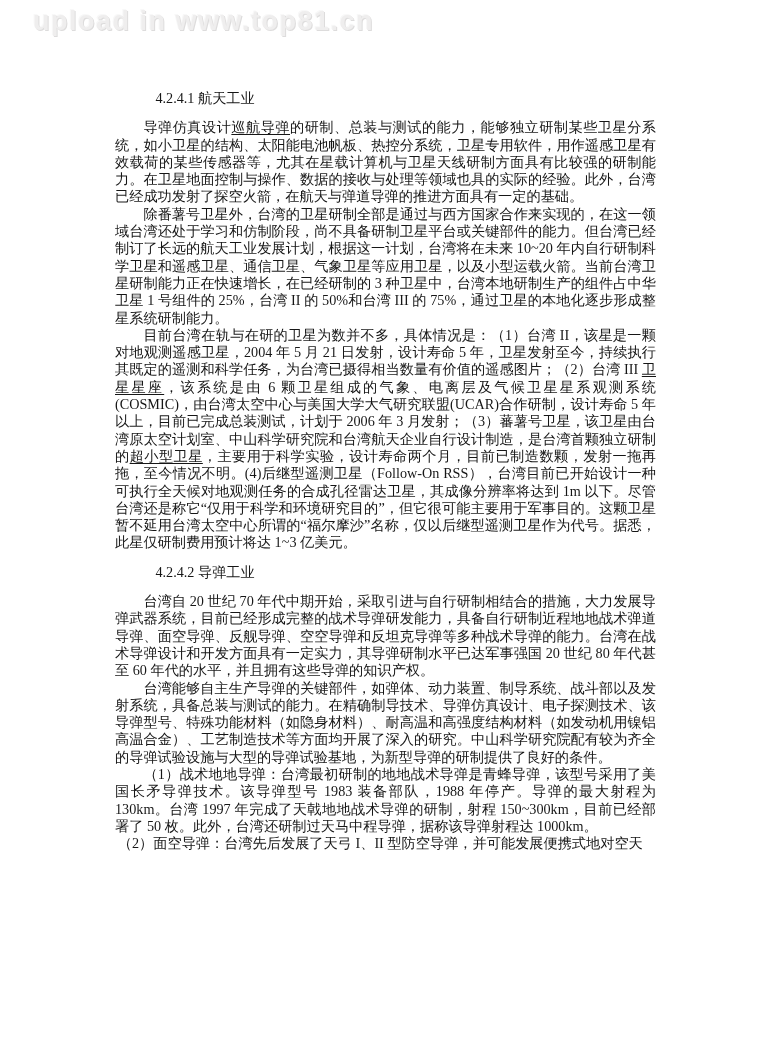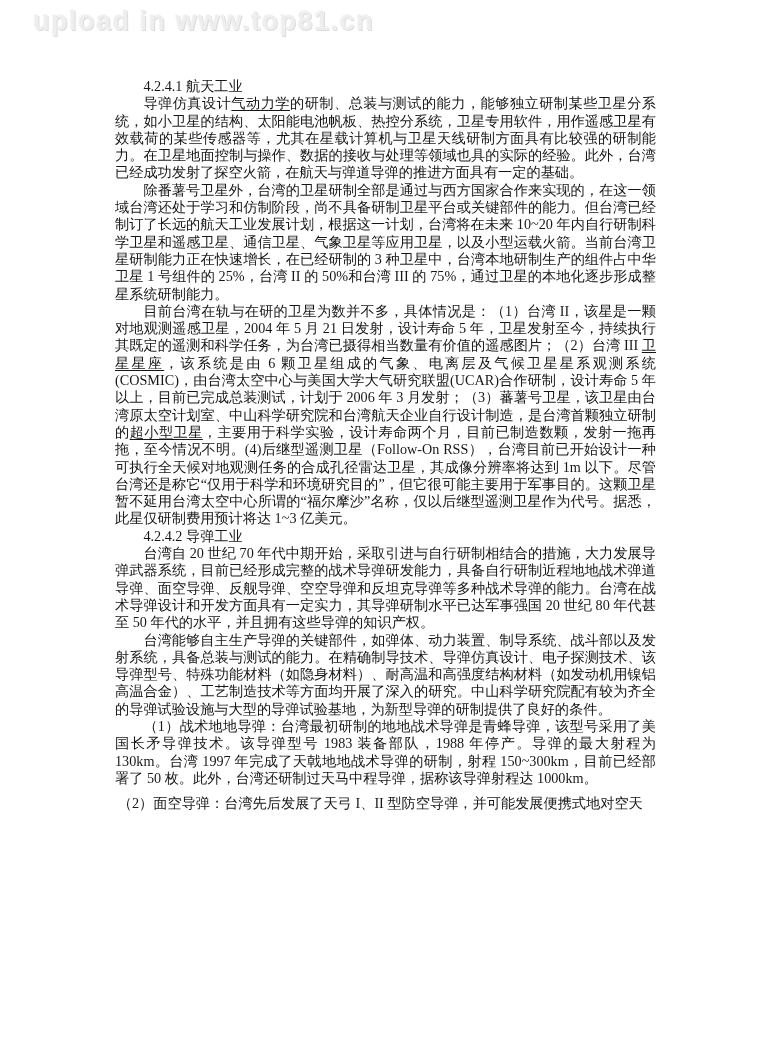--- a/index.html
+++ b/index.html
@@ -34,56 +34,55 @@
     width: 541px;
     font-family: "Liberation Serif", "DejaVu Serif", serif;
     font-size: 14.2px;
     line-height: 17.3px;
     color: #161616;
     text-align: justify;
   }
   .doc .heading {
     font-weight: normal;
     font-size: inherit;
-    margin: 0;
+    margin: 12px;
     text-indent: 2em;
   }
   .doc p {
     margin: 0;
     text-indent: 2em;
   }
   .doc p.no-indent {
     text-indent: 0.2em;
-    margin-top: 8px;
   }
   .doc u {
     text-decoration: underline;
     text-underline-offset: 2px;
   }
 </style>
 </head>
 <body>
 
 <div class="page">
 
   <div class="watermark">upload in www.top81.cn</div>
 
   <div class="doc">
 
     <div class="heading">4.2.4.1 航天工业</div>
 
-    <p><span>导弹仿真设计</span><u>气动力学</u><span>的研制、总装与测试的能力，能够独立研制某些卫星分系统，如小卫星的结构、太阳能电池帆板、热控分系统，卫星专用软件，用作遥感卫星有效载荷的某些传感器等，尤其在星载计算机与卫星天线研制方面具有比较强的研制能力。在卫星地面控制与操作、数据的接收与处理等领域也具的实际的经验。此外，台湾已经成功发射了探空火箭，在航天与弹道导弹的推进方面具有一定的基础。</span></p>
+    <p><span>导弹仿真设计</span><u>巡航导弹</u><span>的研制、总装与测试的能力，能够独立研制某些卫星分系统，如小卫星的结构、太阳能电池帆板、热控分系统，卫星专用软件，用作遥感卫星有效载荷的某些传感器等，尤其在星载计算机与卫星天线研制方面具有比较强的研制能力。在卫星地面控制与操作、数据的接收与处理等领域也具的实际的经验。此外，台湾已经成功发射了探空火箭，在航天与弹道导弹的推进方面具有一定的基础。</span></p>
 
     <p><span>除番薯号卫星外，台湾的卫星研制全部是通过与西方国家合作来实现的，在这一领域台湾还处于学习和仿制阶段，尚不具备研制卫星平台或关键部件的能力。但台湾已经制订了长远的航天工业发展计划，根据这一计划，台湾将在未来 10~20 年内自行研制科学卫星和遥感卫星、通信卫星、气象卫星等应用卫星，以及小型运载火箭。当前台湾卫星研制能力正在快速增长，在已经研制的 3 种卫星中，台湾本地研制生产的组件占中华卫星 1 号组件的 25%，台湾 II 的 50%和台湾 III 的 75%，通过卫星的本地化逐步形成整星系统研制能力。</span></p>
 
     <p><span>目前台湾在轨与在研的卫星为数并不多，具体情况是：（1）台湾 II，该星是一颗对地观测遥感卫星，2004 年 5 月 21 日发射，设计寿命 5 年，卫星发射至今，持续执行其既定的遥测和科学任务，为台湾已摄得相当数量有价值的遥感图片；（2）台湾 III </span><u>卫星星座</u><span>，该系统是由 6 颗卫星组成的气象、电离层及气候卫星星系观测系统(COSMIC)，由台湾太空中心与美国大学大气研究联盟(UCAR)合作研制，设计寿命 5 年以上，目前已完成总装测试，计划于 2006 年 3 月发射；（3）蕃薯号卫星，该卫星由台湾原太空计划室、中山科学研究院和台湾航天企业自行设计制造，是台湾首颗独立研制的</span><u>超小型卫星</u><span>，主要用于科学实验，设计寿命两个月，目前已制造数颗，发射一拖再拖，至今情况不明。(4)后继型遥测卫星（Follow-On RSS），台湾目前已开始设计一种可执行全天候对地观测任务的合成孔径雷达卫星，其成像分辨率将达到 1m 以下。尽管台湾还是称它“仅用于科学和环境研究目的”，但它很可能主要用于军事目的。这颗卫星暂不延用台湾太空中心所谓的“福尔摩沙”名称，仅以后继型遥测卫星作为代号。据悉，此星仅研制费用预计将达 1~3 亿美元。</span></p>
 
     <div class="heading">4.2.4.2 导弹工业</div>
 
-    <p><span>台湾自 20 世纪 70 年代中期开始，采取引进与自行研制相结合的措施，大力发展导弹武器系统，目前已经形成完整的战术导弹研发能力，具备自行研制近程地地战术弹道导弹、面空导弹、反舰导弹、空空导弹和反坦克导弹等多种战术导弹的能力。台湾在战术导弹设计和开发方面具有一定实力，其导弹研制水平已达军事强国 20 世纪 80 年代甚至 50 年代的水平，并且拥有这些导弹的知识产权。</span></p>
+    <p><span>台湾自 20 世纪 70 年代中期开始，采取引进与自行研制相结合的措施，大力发展导弹武器系统，目前已经形成完整的战术导弹研发能力，具备自行研制近程地地战术弹道导弹、面空导弹、反舰导弹、空空导弹和反坦克导弹等多种战术导弹的能力。台湾在战术导弹设计和开发方面具有一定实力，其导弹研制水平已达军事强国 20 世纪 80 年代甚至 60 年代的水平，并且拥有这些导弹的知识产权。</span></p>
 
     <p><span>台湾能够自主生产导弹的关键部件，如弹体、动力装置、制导系统、战斗部以及发射系统，具备总装与测试的能力。在精确制导技术、导弹仿真设计、电子探测技术、该导弹型号、特殊功能材料（如隐身材料）、耐高温和高强度结构材料（如发动机用镍铝高温合金）、工艺制造技术等方面均开展了深入的研究。中山科学研究院配有较为齐全的导弹试验设施与大型的导弹试验基地，为新型导弹的研制提供了良好的条件。</span></p>
 
 
     <p><span>（1）战术地地导弹：台湾最初研制的地地战术导弹是青蜂导弹，该型号采用了美国长矛导弹技术。该导弹型号 1983 装备部队，1988 年停产。导弹的最大射程为 130km。台湾 1997 年完成了天戟地地战术导弹的研制，射程 150~300km，目前已经部署了 50 枚。此外，台湾还研制过天马中程导弹，据称该导弹射程达 1000km。</span></p>
 
     <p class="no-indent"><span>（2）面空导弹：台湾先后发展了天弓 I、II 型防空导弹，并可能发展便携式地对空天</span></p>
 
   </div>
 </div>

